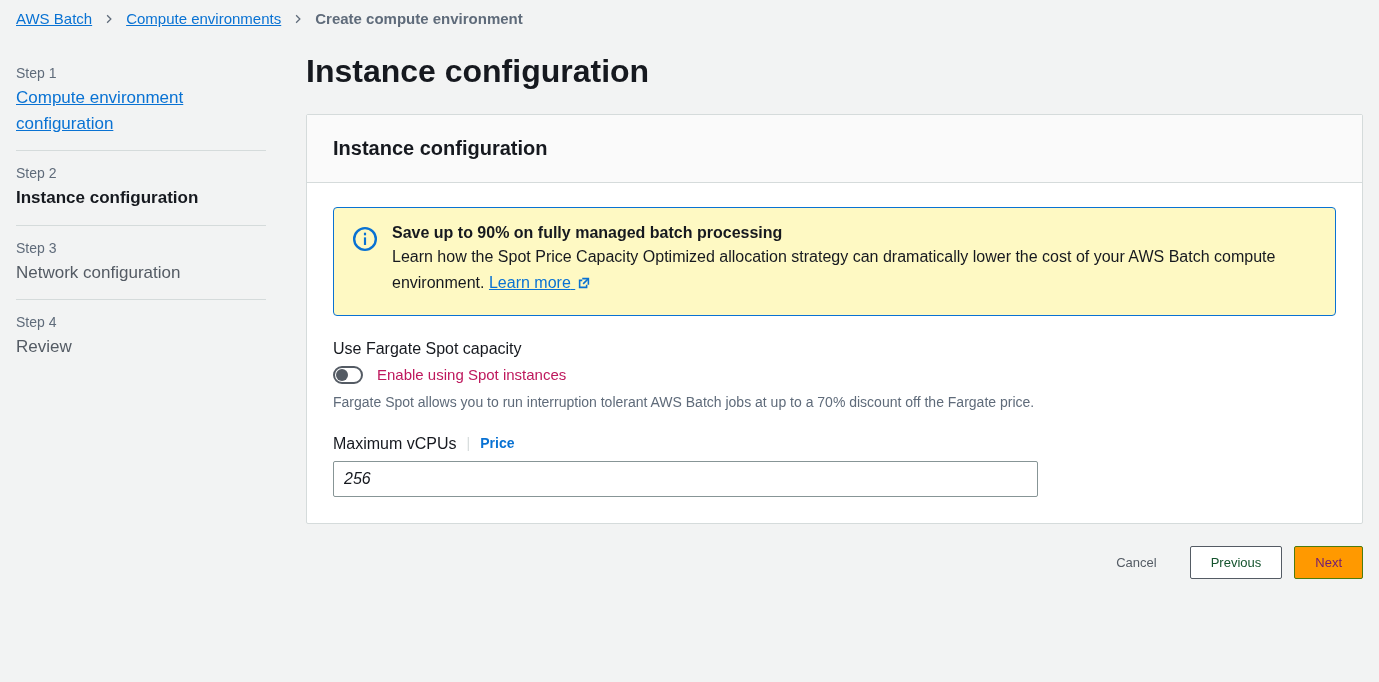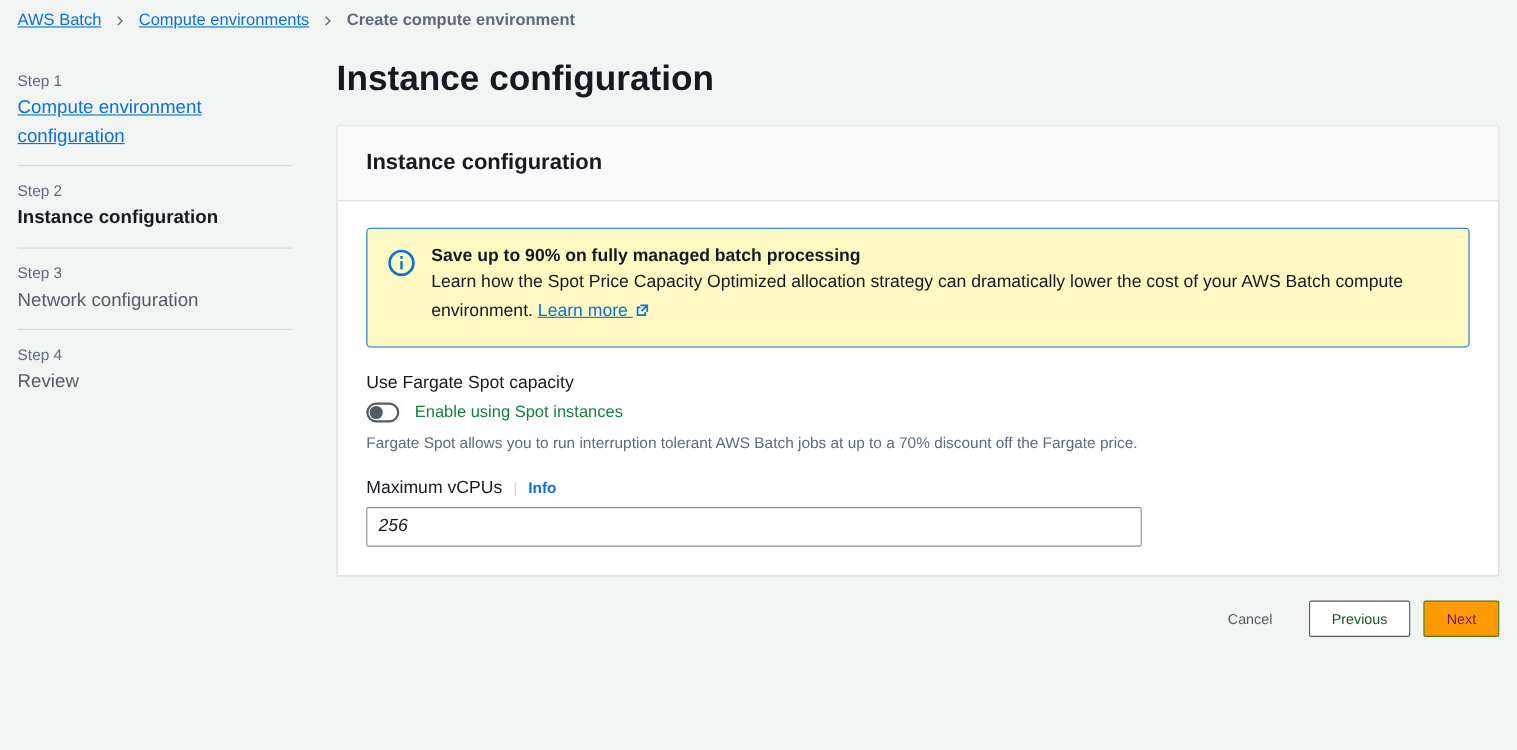--- a/index.html
+++ b/index.html
@@ -150,21 +150,21 @@
     cursor: pointer;
   }
   .toggle .knob {
     width: 12px; height: 12px;
     border-radius: 50%;
     background: #545b64;
     position: absolute;
     top: 1px; left: 1px;
   }
   .toggle-text {
-    color: #15803d;
+    color: #be185d;
     font-size: 15px;
   }
   .helper {
     color: #5f6b7a;
     font-size: 14px;
     line-height: 1.5;
   }
   .label-row {
     display:flex; gap:10px; margin-bottom:8px;
   }
@@ -293,21 +293,21 @@
               </div>
               <div class="toggle-text">Enable using Spot instances</div>
             </div>
             <div class="helper">Fargate Spot allows you to run interruption tolerant AWS Batch jobs at up to a 70% discount off the Fargate price.</div>
           </div>
 
           <div class="field" style="margin-bottom:0">
             <div class="label-row">
               <span class="field-label" style="margin-bottom:0">Maximum vCPUs</span>
               <span class="vbar">|</span>
-              <span class="info-link">Info</span>
+              <span class="info-link">Price</span>
             </div>
             <input class="text-input" type="text" value="256" style="">
           </div>
 
         </div>
       </section>
 
       <div class="actions">
         <button class="btn btn-link">Cancel</button>
         <button class="btn btn-normal">Previous</button>

